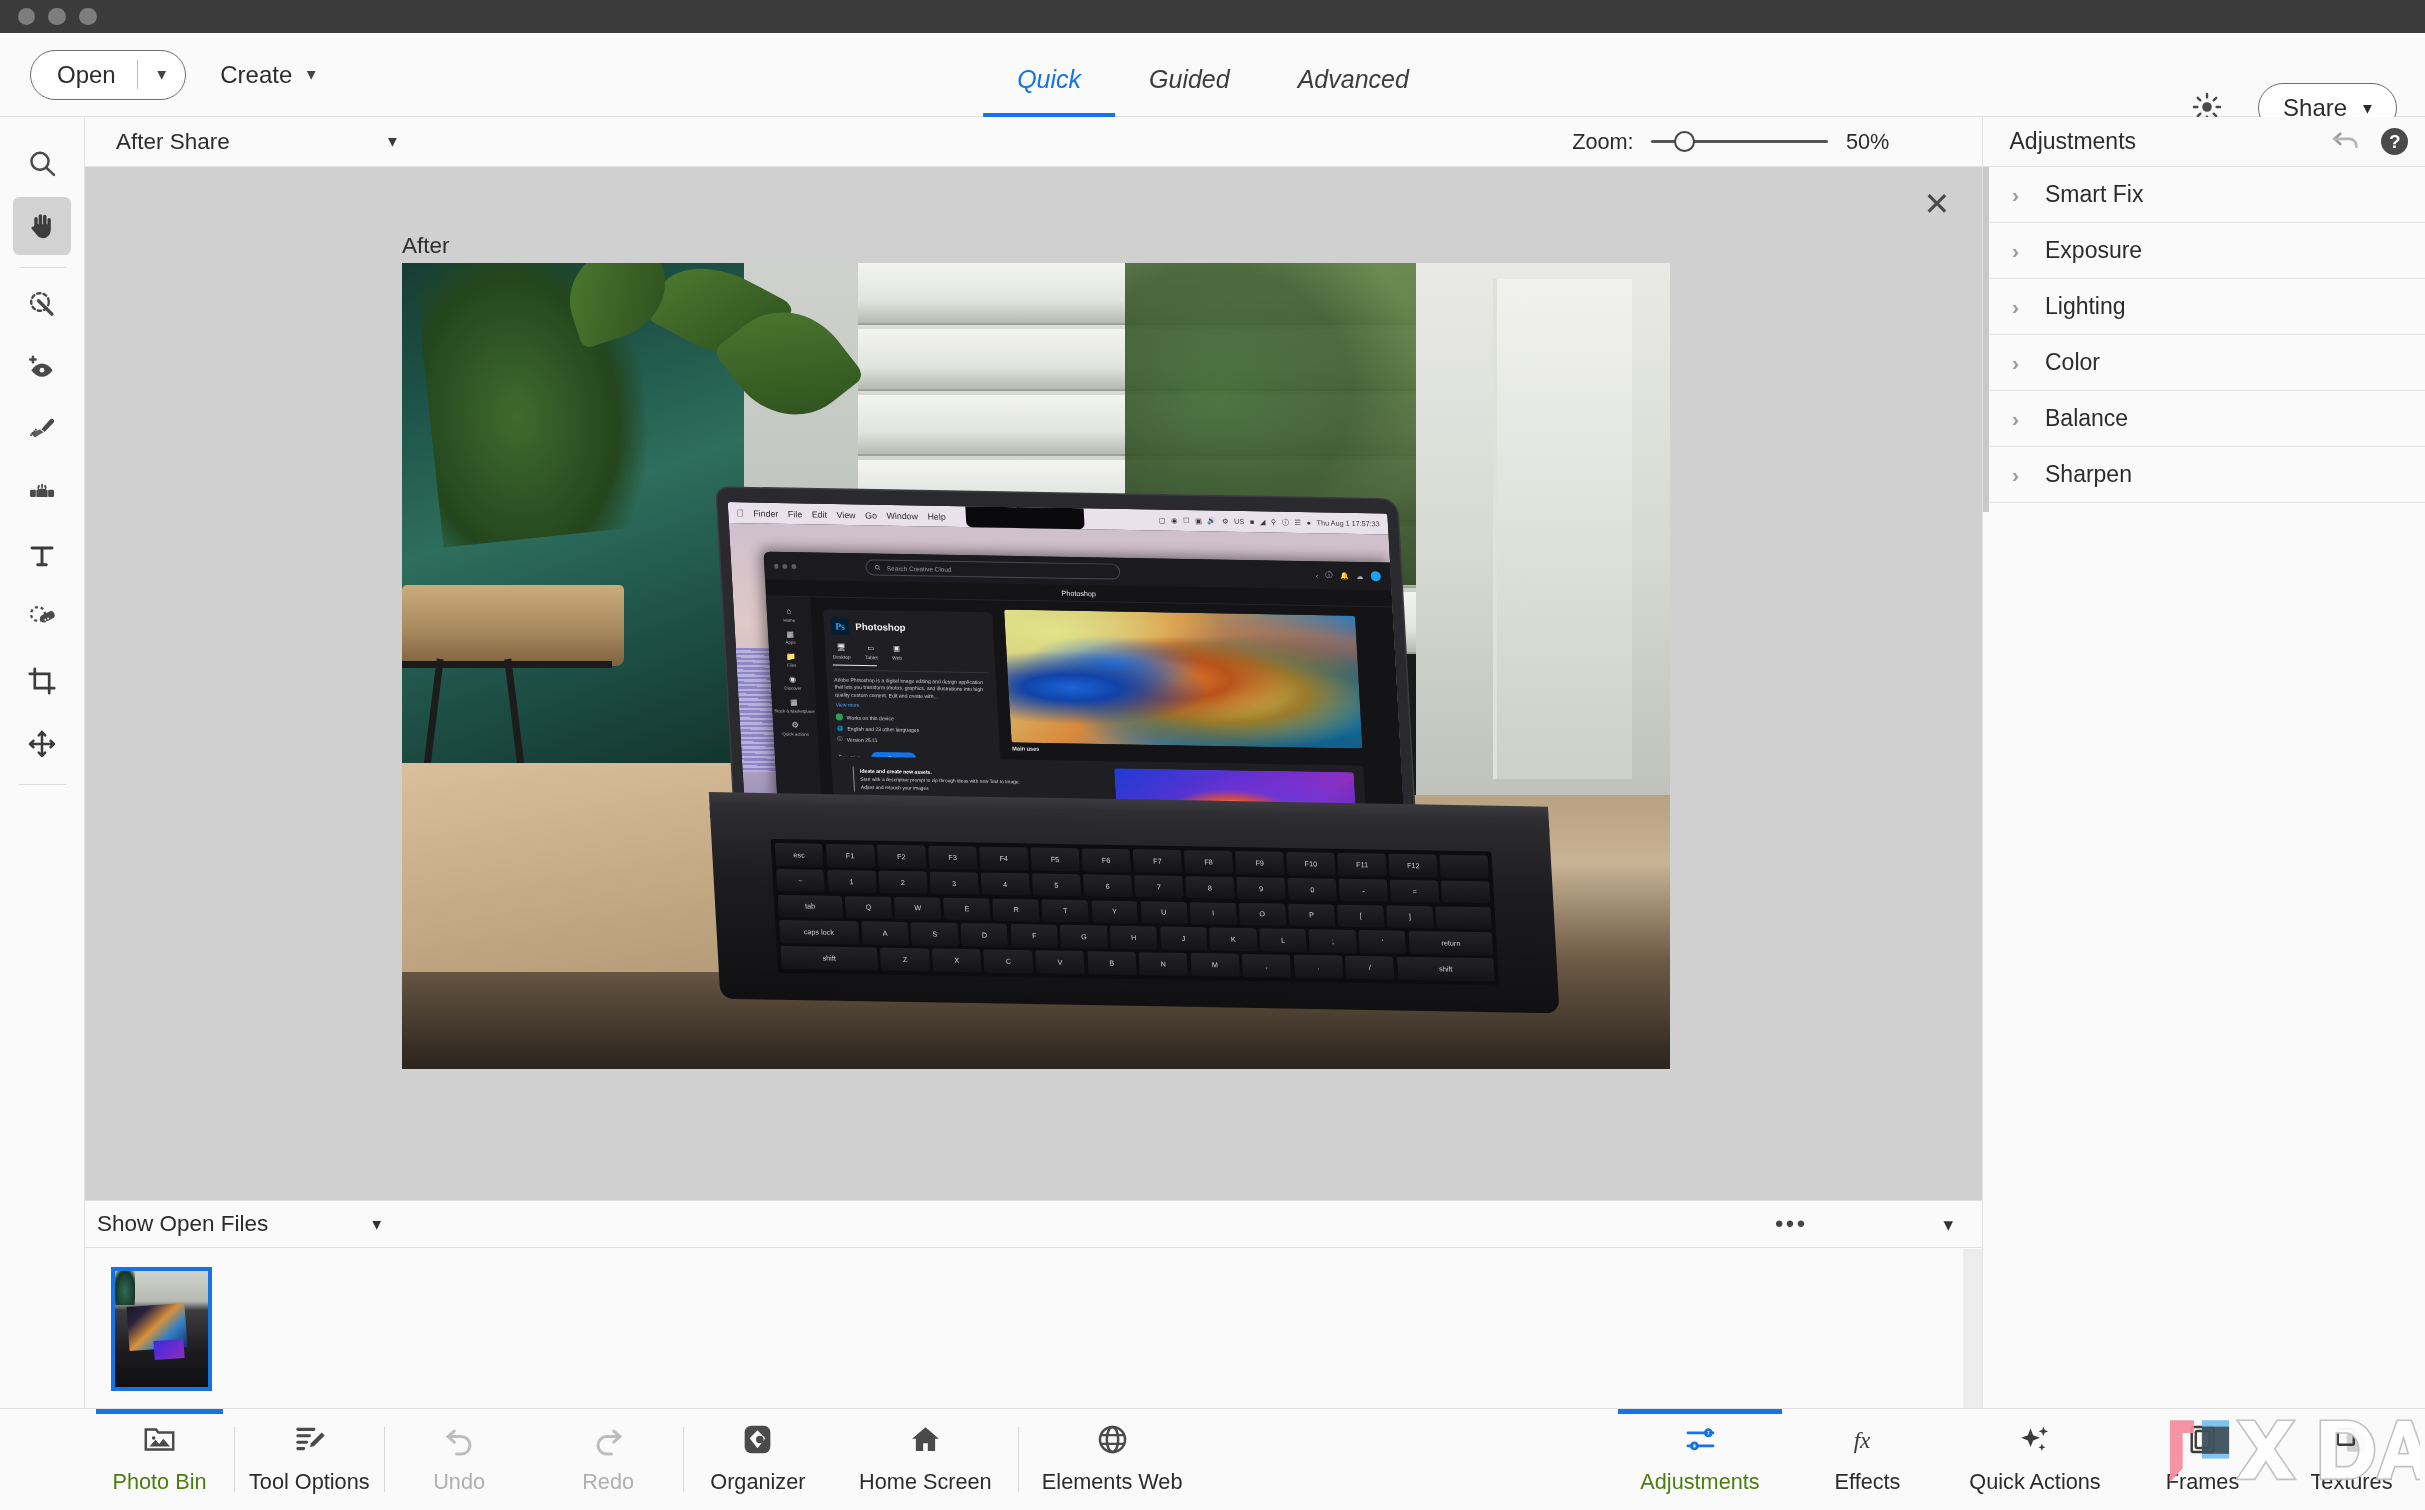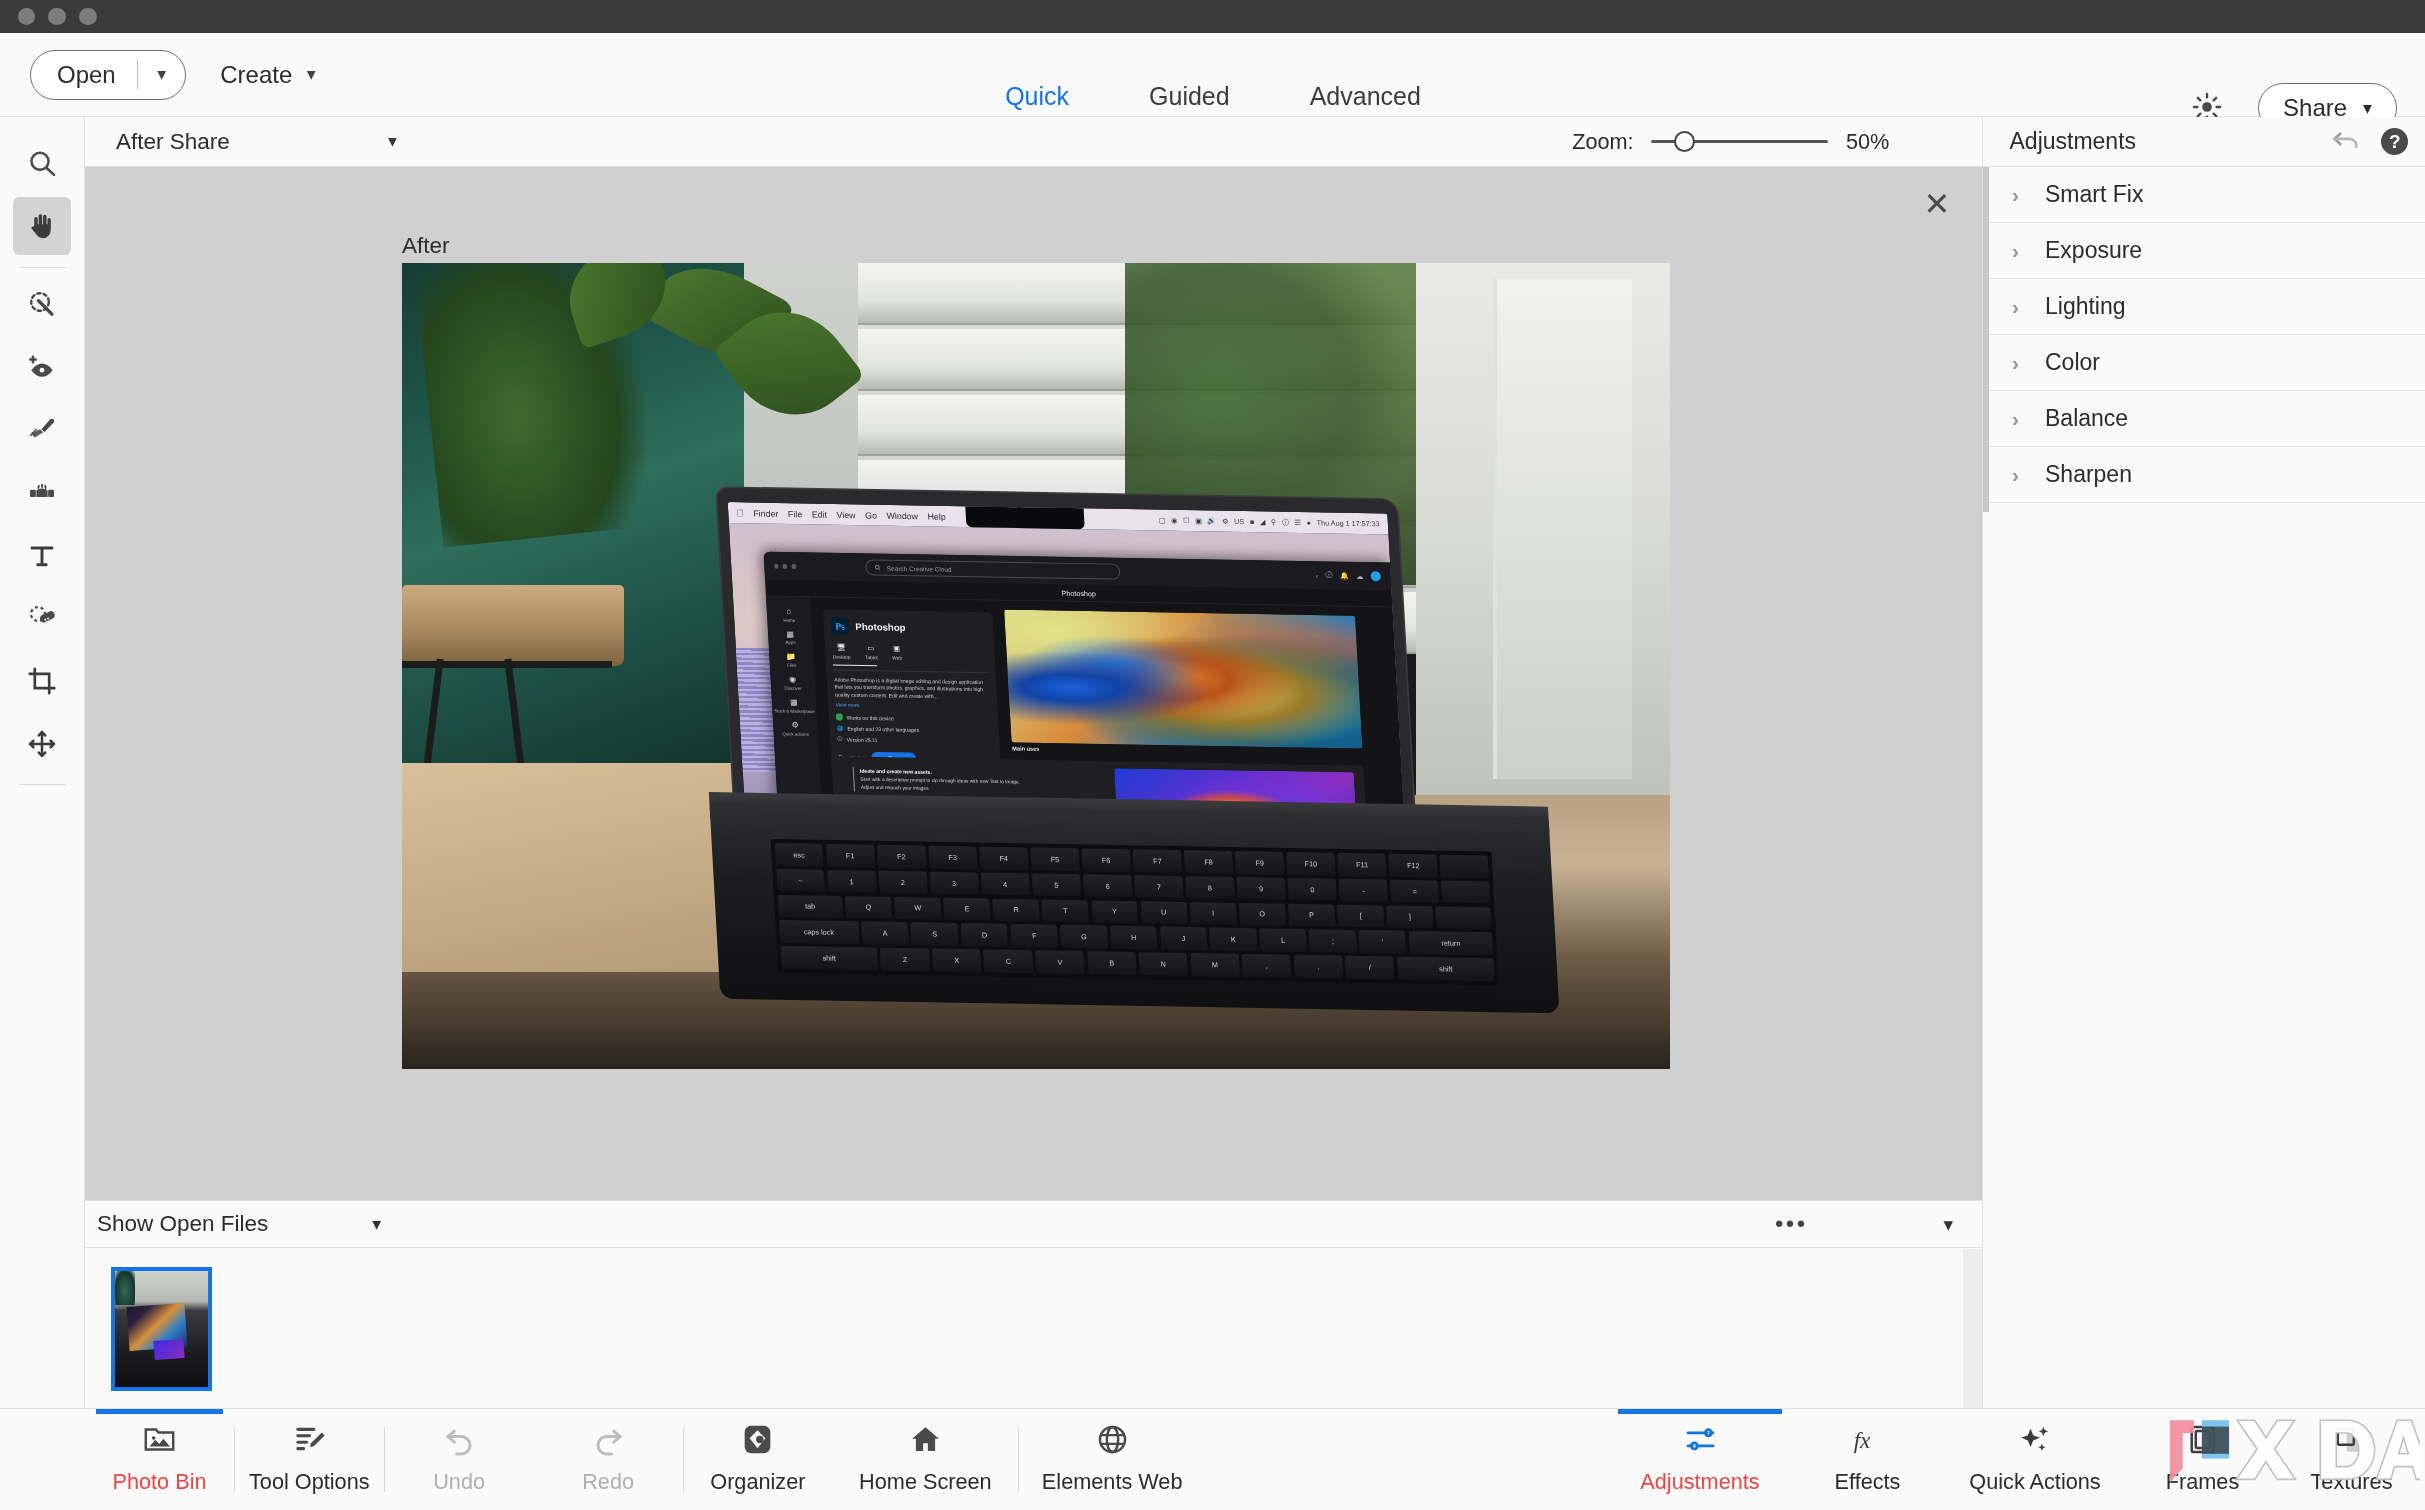--- a/index.html
+++ b/index.html
@@ -35,21 +35,21 @@
   .open-btn .caret { padding:0 19px; font-size:17.7px; color:#444; }
 
   .create-btn {
     margin-left:34px; height:50px; display:flex; align-items:center; gap:14.4px;
     font-size:24px; color:#2c2c2c; background:transparent; border:none;
   }
   .create-btn .caret { font-size:17.7px; color:#444; }
 
   .tabs {
     position:absolute; left:50%; transform:translateX(-50%); top:33px;
-    height:84px; display:flex; align-items:center; gap:12px;
+    height:84px; display:flex; align-items:flex-start; gap:0;font-style:italic;
   }
   .tab {
     padding:0 34px 21px; font-size:25px; color:#3c3c3c;
     border-bottom:4px solid transparent; position:relative; top:0.8px;
     line-height:1;
   }
   .tab.active { color:#1473e6; border-bottom-color:#1473e6; font-weight:400; }
 
   .header-right {
     position:absolute; right:29px; top:33px; height:84px;
@@ -385,21 +385,21 @@
     background:#fafafa; border-top:0.8px solid #e2e2e2; display:flex; align-items:stretch;
   }
   .bb-left { display:flex; align-items:stretch; margin-left:85px; }
   .bb-right { display:flex; align-items:stretch; margin-left:auto; }
   .bb-item {
     width:149px; padding-top:11.2px;
     display:flex; flex-direction:column; align-items:center; gap:9.6px;
     font-size:21.7px; color:#2c2c2c; position:relative;
   }
   .bb-item.w-wide { width:186px; }
-  .bb-item.active { color:#ef4444; }
+  .bb-item.active { color:#4d7c0f; }
   .bb-item.active::before {
     content:""; position:absolute; top:0; left:11.2px; right:11.2px; height:4.8px; background:#1473e6;
   }
   .bb-item .ic { height:39px; display:flex; align-items:center; justify-content:center; }
   .bb-item.dim { color:#b0b0b0; }
   .bb-sep { width:0.8px; margin:17.7px 0; background:#d8d8d8; }
 
   .watermark {
     position:absolute; right:6.4px; bottom:4.8px; width:265px; height:96px;
     opacity:.95; pointer-events:none;

